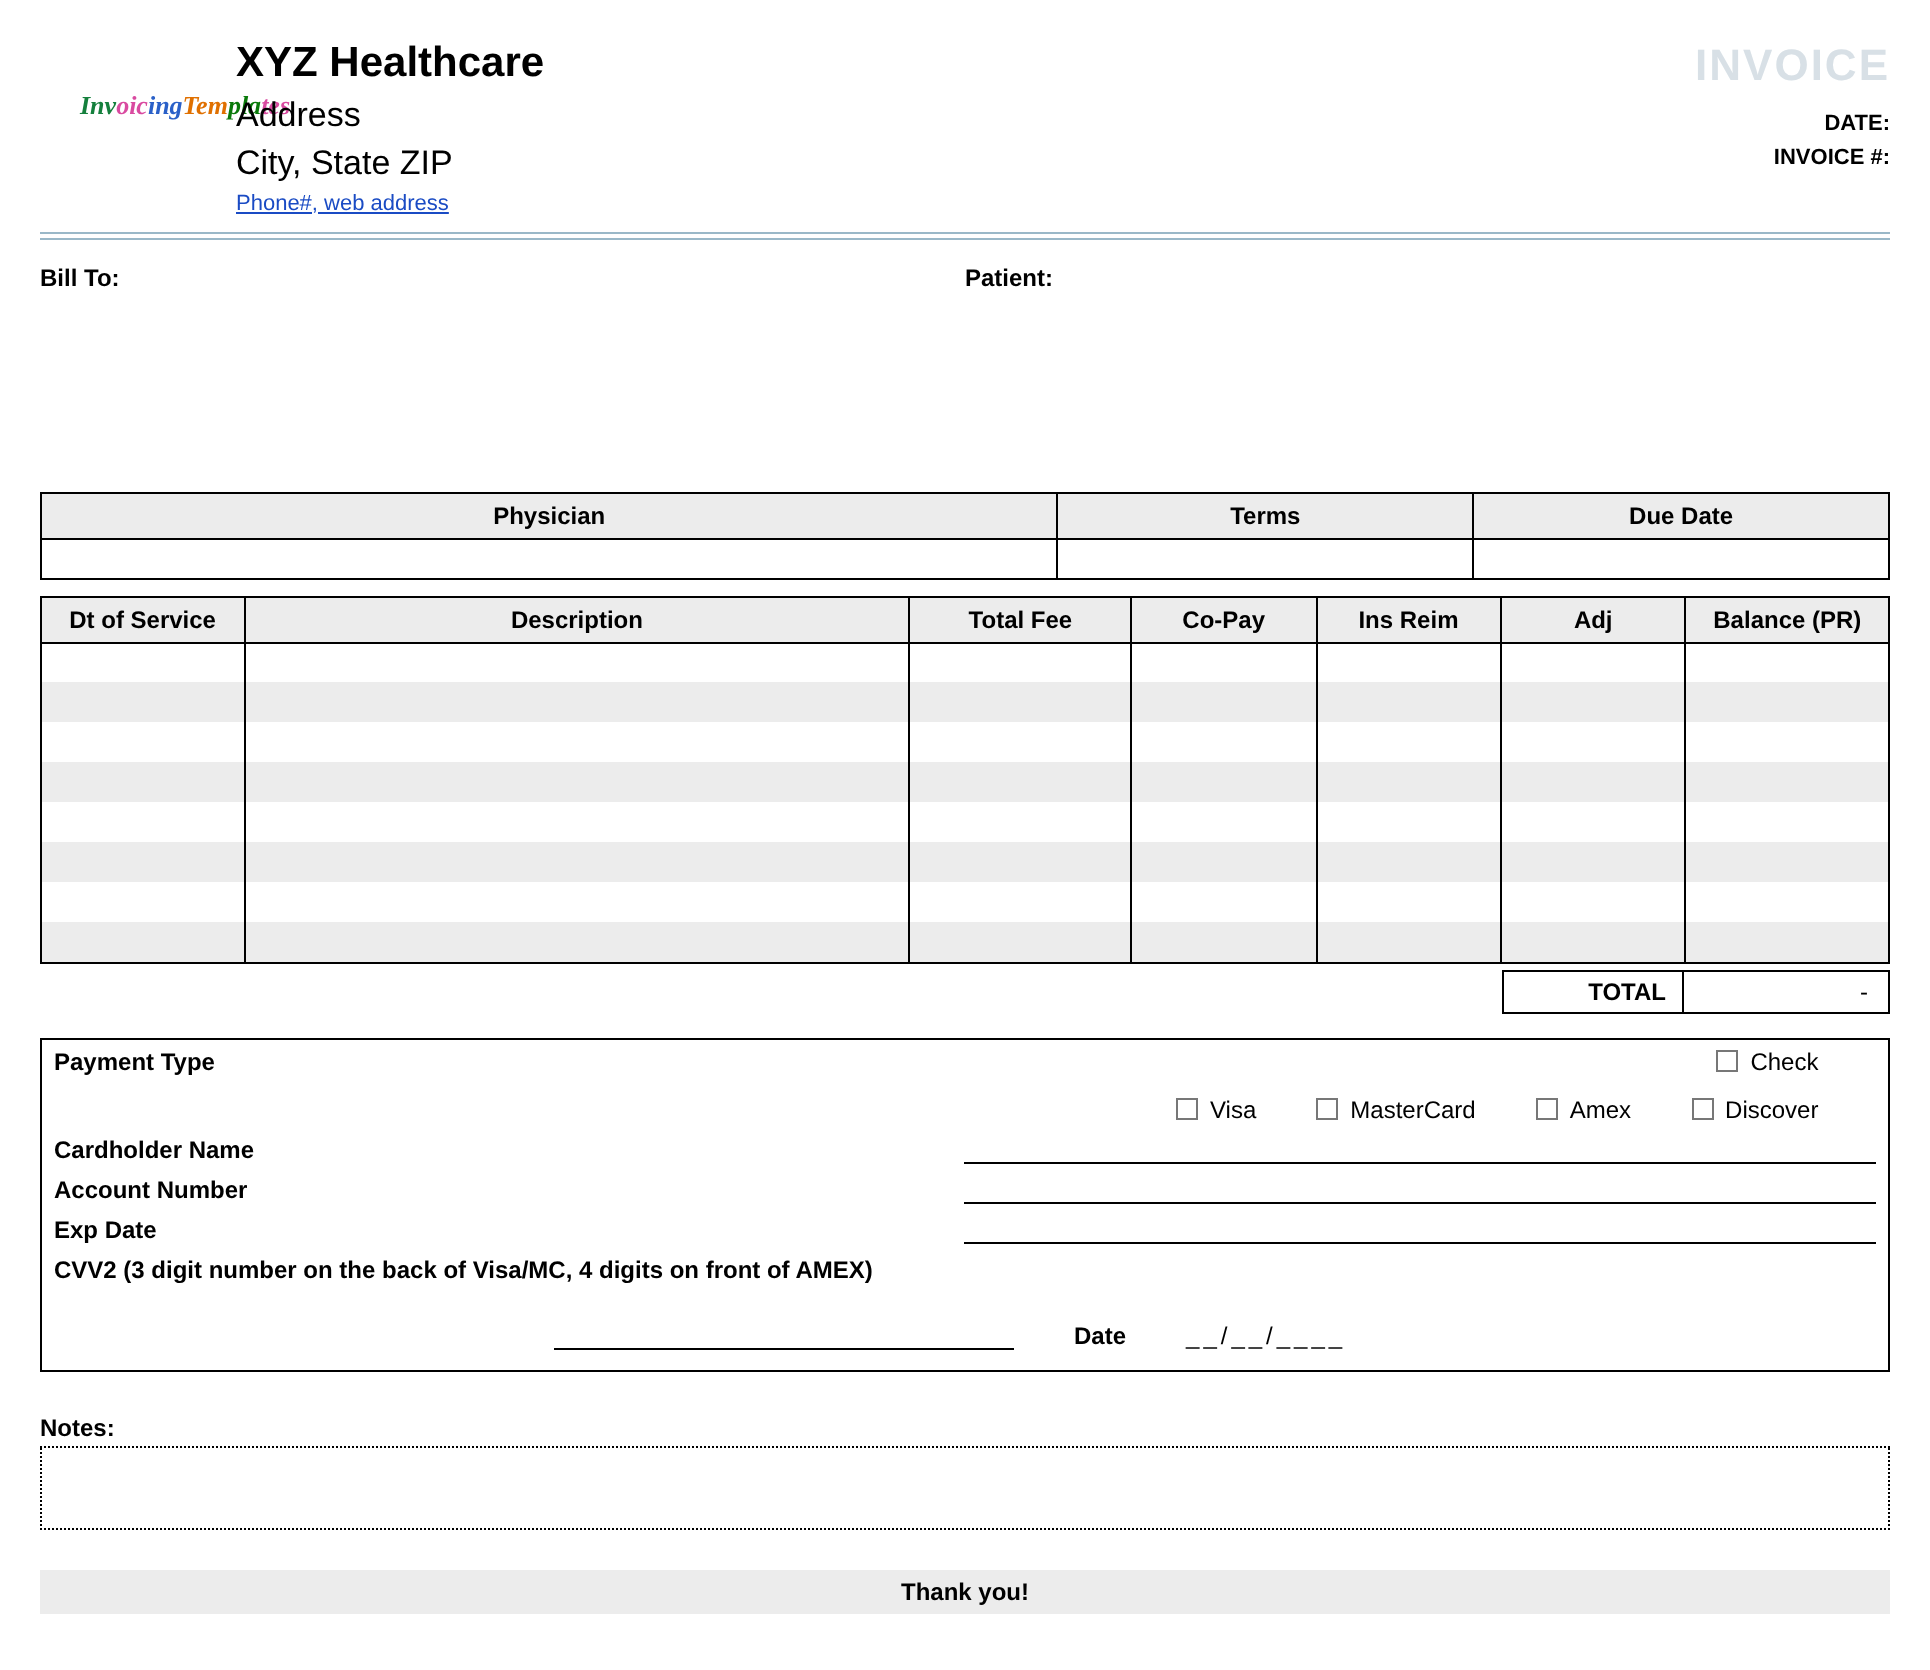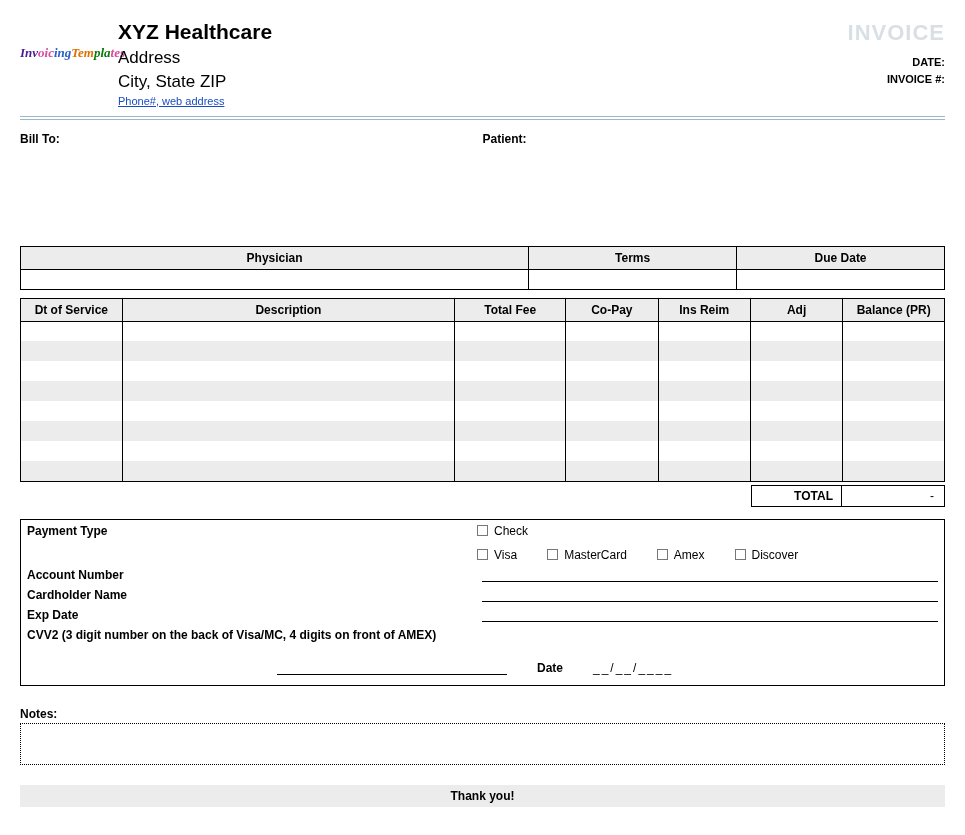--- a/index.html
+++ b/index.html
@@ -19,21 +19,21 @@
     width: 90px;
     margin-top: 25px;
     margin-right: 8px;
   }
   .logo-text {
     font-family: "Comic Sans MS", cursive;
     font-size: 13px;
     font-weight: bold;
     font-style: italic;
   }
-  .logo-text .l1 { color: #4c1d95; }
+  .logo-text .l1 { color: #15803d; margin-left: 20px; }
   .logo-text .l2 { color: #d94aa0; }
   .logo-text .l3 { color: #2a60c8; }
   .logo-text .l4 { color: #e07000; }
   .logo-text .l5 { color: #0a7a0a; }
   .logo-text .l6 { color: #d94aa0; }
   .company-block { flex: 1; }
   .company-name {
     font-size: 21px;
     font-weight: bold;
     margin-bottom: 2px;
@@ -115,21 +115,21 @@
   }
   
   .payment-box {
     border: 1px solid #000;
     margin-top: 12px;
     padding: 4px 6px 10px;
     font-size: 12px;
   }
   .payment-row1 { display: flex; align-items: flex-start; margin-bottom: 2px; }
   .payment-row1 .lab { width: 450px; font-weight: bold; }
-  .check-line { display: flex; flex-wrap: wrap; gap: 4px 30px; }
+  .check-line { display: flex; flex-wrap: wrap; gap: 4px 30px; justify-content: flex-end; }
   .check-item { display: flex; align-items: center; gap: 6px; }
   .checkbox {
     width: 11px; height: 11px;
     border: 1px solid #777;
     display: inline-block;
   }
   .field-row {
     display: flex;
     align-items: flex-end;
     margin-top: 6px;
@@ -322,25 +322,25 @@
           <span class="checkbox"></span>
           <span>Amex</span>
         </div>
         <div class="check-item">
           <span class="checkbox"></span>
           <span>Discover</span>
         </div>
       </div>
   </div>
   <div class="field-row">
+    <div class="flab">Cardholder Name</div>
+    <div class="fline"></div>
+  </div>
+  <div class="field-row">
     <div class="flab">Account Number</div>
-    <div class="fline"></div>
-  </div>
-  <div class="field-row">
-    <div class="flab">Cardholder Name</div>
     <div class="fline"></div>
   </div>
   <div class="field-row">
     <div class="flab">Exp Date</div>
     <div class="fline"></div>
   </div>
   <div class="field-row">
     <div class="flab" style="width:auto">CVV2 (3 digit number on the back of Visa/MC, 4 digits on front of AMEX)</div>
   </div>
   <div class="sign-row">

